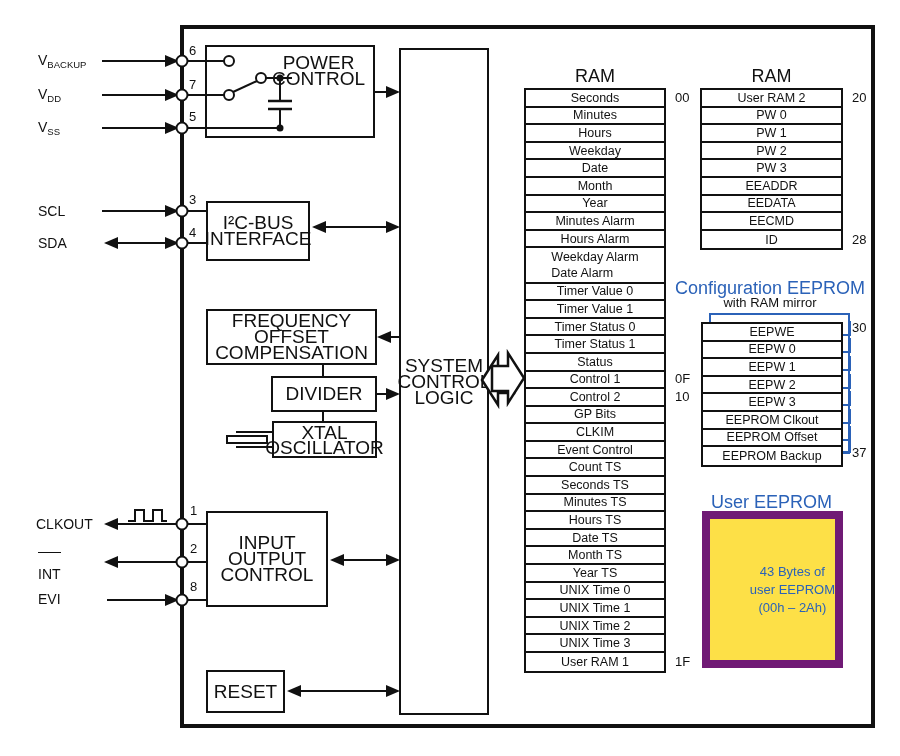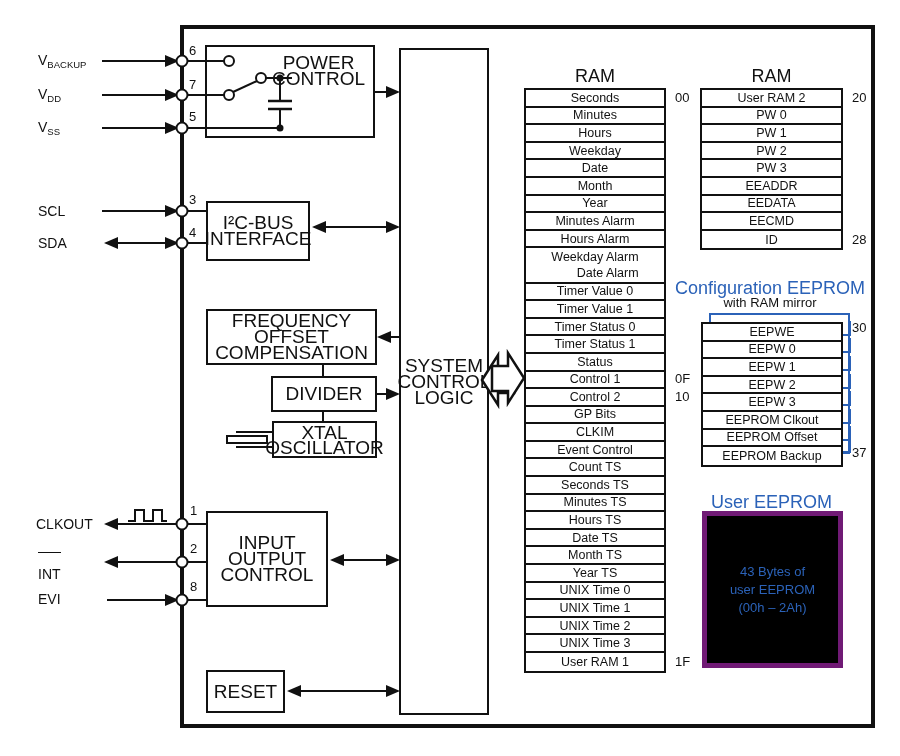--- a/index.html
+++ b/index.html
@@ -12,30 +12,30 @@
          white-space:pre-line;font-size:19px;line-height:16px}
   .block.toplabel{align-items:flex-start;justify-content:flex-end;padding:8px 8px 0 0}
   .pin-label{position:absolute;font-size:14px;white-space:nowrap}
   .sub{font-size:9.5px;position:relative;bottom:-3px}
   .ovl{display:inline-block;border-top:1.6px solid #111;padding-top:13px}
   .pin-num{position:absolute;font-size:13px}
   .col-title{position:absolute;text-align:center;font-size:18px}
   .regs{position:absolute;box-sizing:border-box;border:2px solid #111;background:#fff}
   .reg-row{position:relative;box-sizing:border-box;height:17.6px;border-bottom:2px solid #111;
            display:flex;align-items:center;justify-content:center;font-size:12.5px;
-           line-height:14px;text-align:right;white-space:pre-line}
+           line-height:14px;text-align:left;white-space:pre-line}
   .reg-row:last-child{border-bottom:none}
   .reg-row.double{height:35.2px;line-height:16px}
   .reg-addr{position:absolute;left:calc(100% + 11px);top:50%;transform:translateY(-50%);font-size:13px;color:#111}
   .reg-addr.top{top:-3px;transform:none}
   .reg-addr.hi{top:34%}
   .blue{color:#2b62b8}
   .mirror-box{position:absolute;box-sizing:border-box;border:2px solid #2b62b8;background:transparent}
-  .user-box{position:absolute;box-sizing:border-box;border:5px solid #701a75;background:#000000;
-            display:flex;align-items:center;justify-content:center;text-align:center;
+  .user-box{position:absolute;box-sizing:border-box;border:8px solid #701a75;background:#fde047;
+            display:flex;align-items:center;justify-content:flex-end;text-align:center;
             white-space:pre-line;font-size:13px;line-height:18px}
   .wires{position:absolute;left:0;top:0;pointer-events:none}
 </style>
 </head>
 <body>
 
 <div class="stage">
 
   <div class="chip"></div>
 

